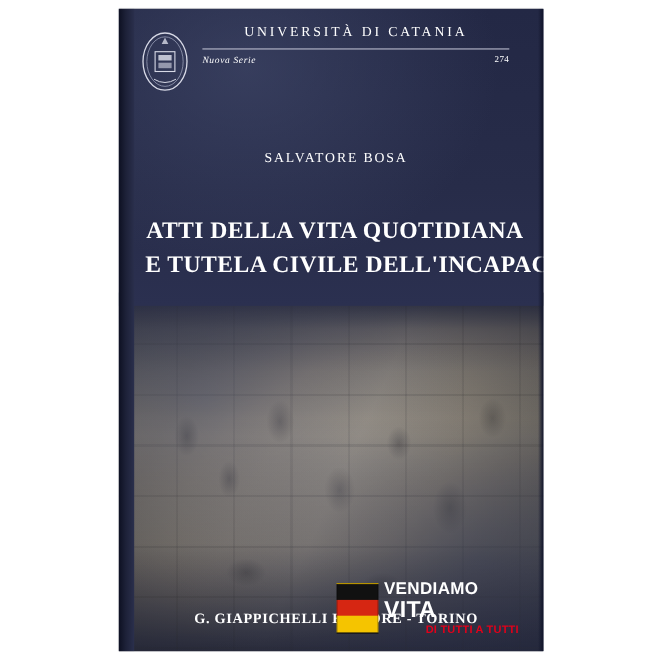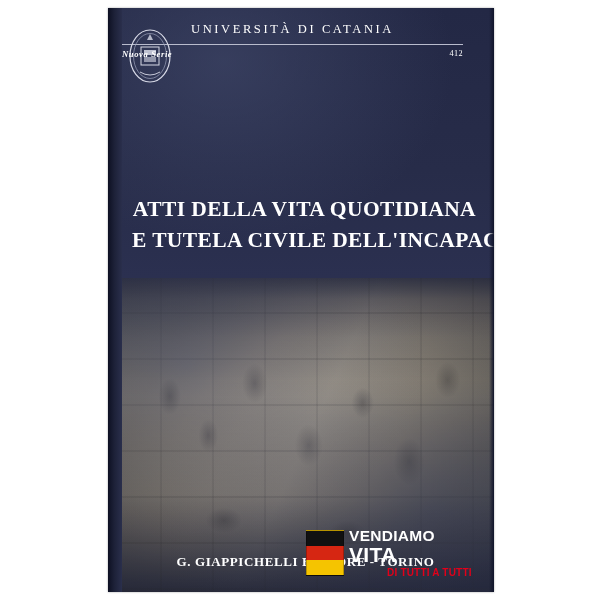--- a/index.html
+++ b/index.html
@@ -143,20 +143,21 @@
   .emblem {
     position: absolute;
     left: 6px;
     top: 6px;
     width: 44px;
     height: 56px;
   }
   .emblem svg { display: block; }
 
   .header-text {
+    margin-left: 62px;
     text-align: center;
     padding-right: 26px;
   }
   .univ-title {
     font-family: "Liberation Serif", serif;
     font-size: 12.5px;
     letter-spacing: 2.6px;
     color: #ffffff;
     white-space: nowrap;
   }
@@ -181,21 +182,20 @@
   }
   .series-name {
     position: absolute;
     left: 0;
     top: 0;
     font-family: "Liberation Serif", serif;
     font-style: italic;
     font-size: 8.6px;
     letter-spacing: 0.6px;
     color: #ffffff;
-    font-weight: bold;
   }
   .series-number {
     position: absolute;
     right: 0;
     top: 0;
     font-family: "Liberation Serif", serif;
     font-size: 8.2px;
     letter-spacing: 0.4px;
     color: #ffffff;
   }
@@ -321,25 +321,26 @@
           <rect x="16" y="29" width="12" height="5" fill="#d7d9e6" opacity="0.6"></rect>
           <path d="M22 6 L25 12 L19 12 Z" fill="#d7d9e6" opacity="0.8"></path>
           <path d="M12 44 Q22 50 32 44" fill="none" stroke="#d7d9e6" stroke-width="0.9"></path>
         </svg>
       </div>
       <div class="header-text">
         <div class="univ-title">UNIVERSITÀ DI CATANIA</div>
         <div class="rule"></div>
         <div class="series-row">
           <span class="series-name">Nuova Serie</span>
-          <span class="series-number">412</span>
+          <span class="series-number">274</span>
         </div>
       </div>
     </div>
 
+    <div class="author">SALVATORE BOSA</div>
 
     <div class="title">
       <span class="line">ATTI DELLA VITA QUOTIDIANA</span>
       <span class="line">E TUTELA CIVILE DELL'INCAPACE</span>
     </div>
 
     <div class="publisher">G. GIAPPICHELLI EDITORE - TORINO</div>
 
     <div class="watermark">
       <div class="wm-flag"></div>

